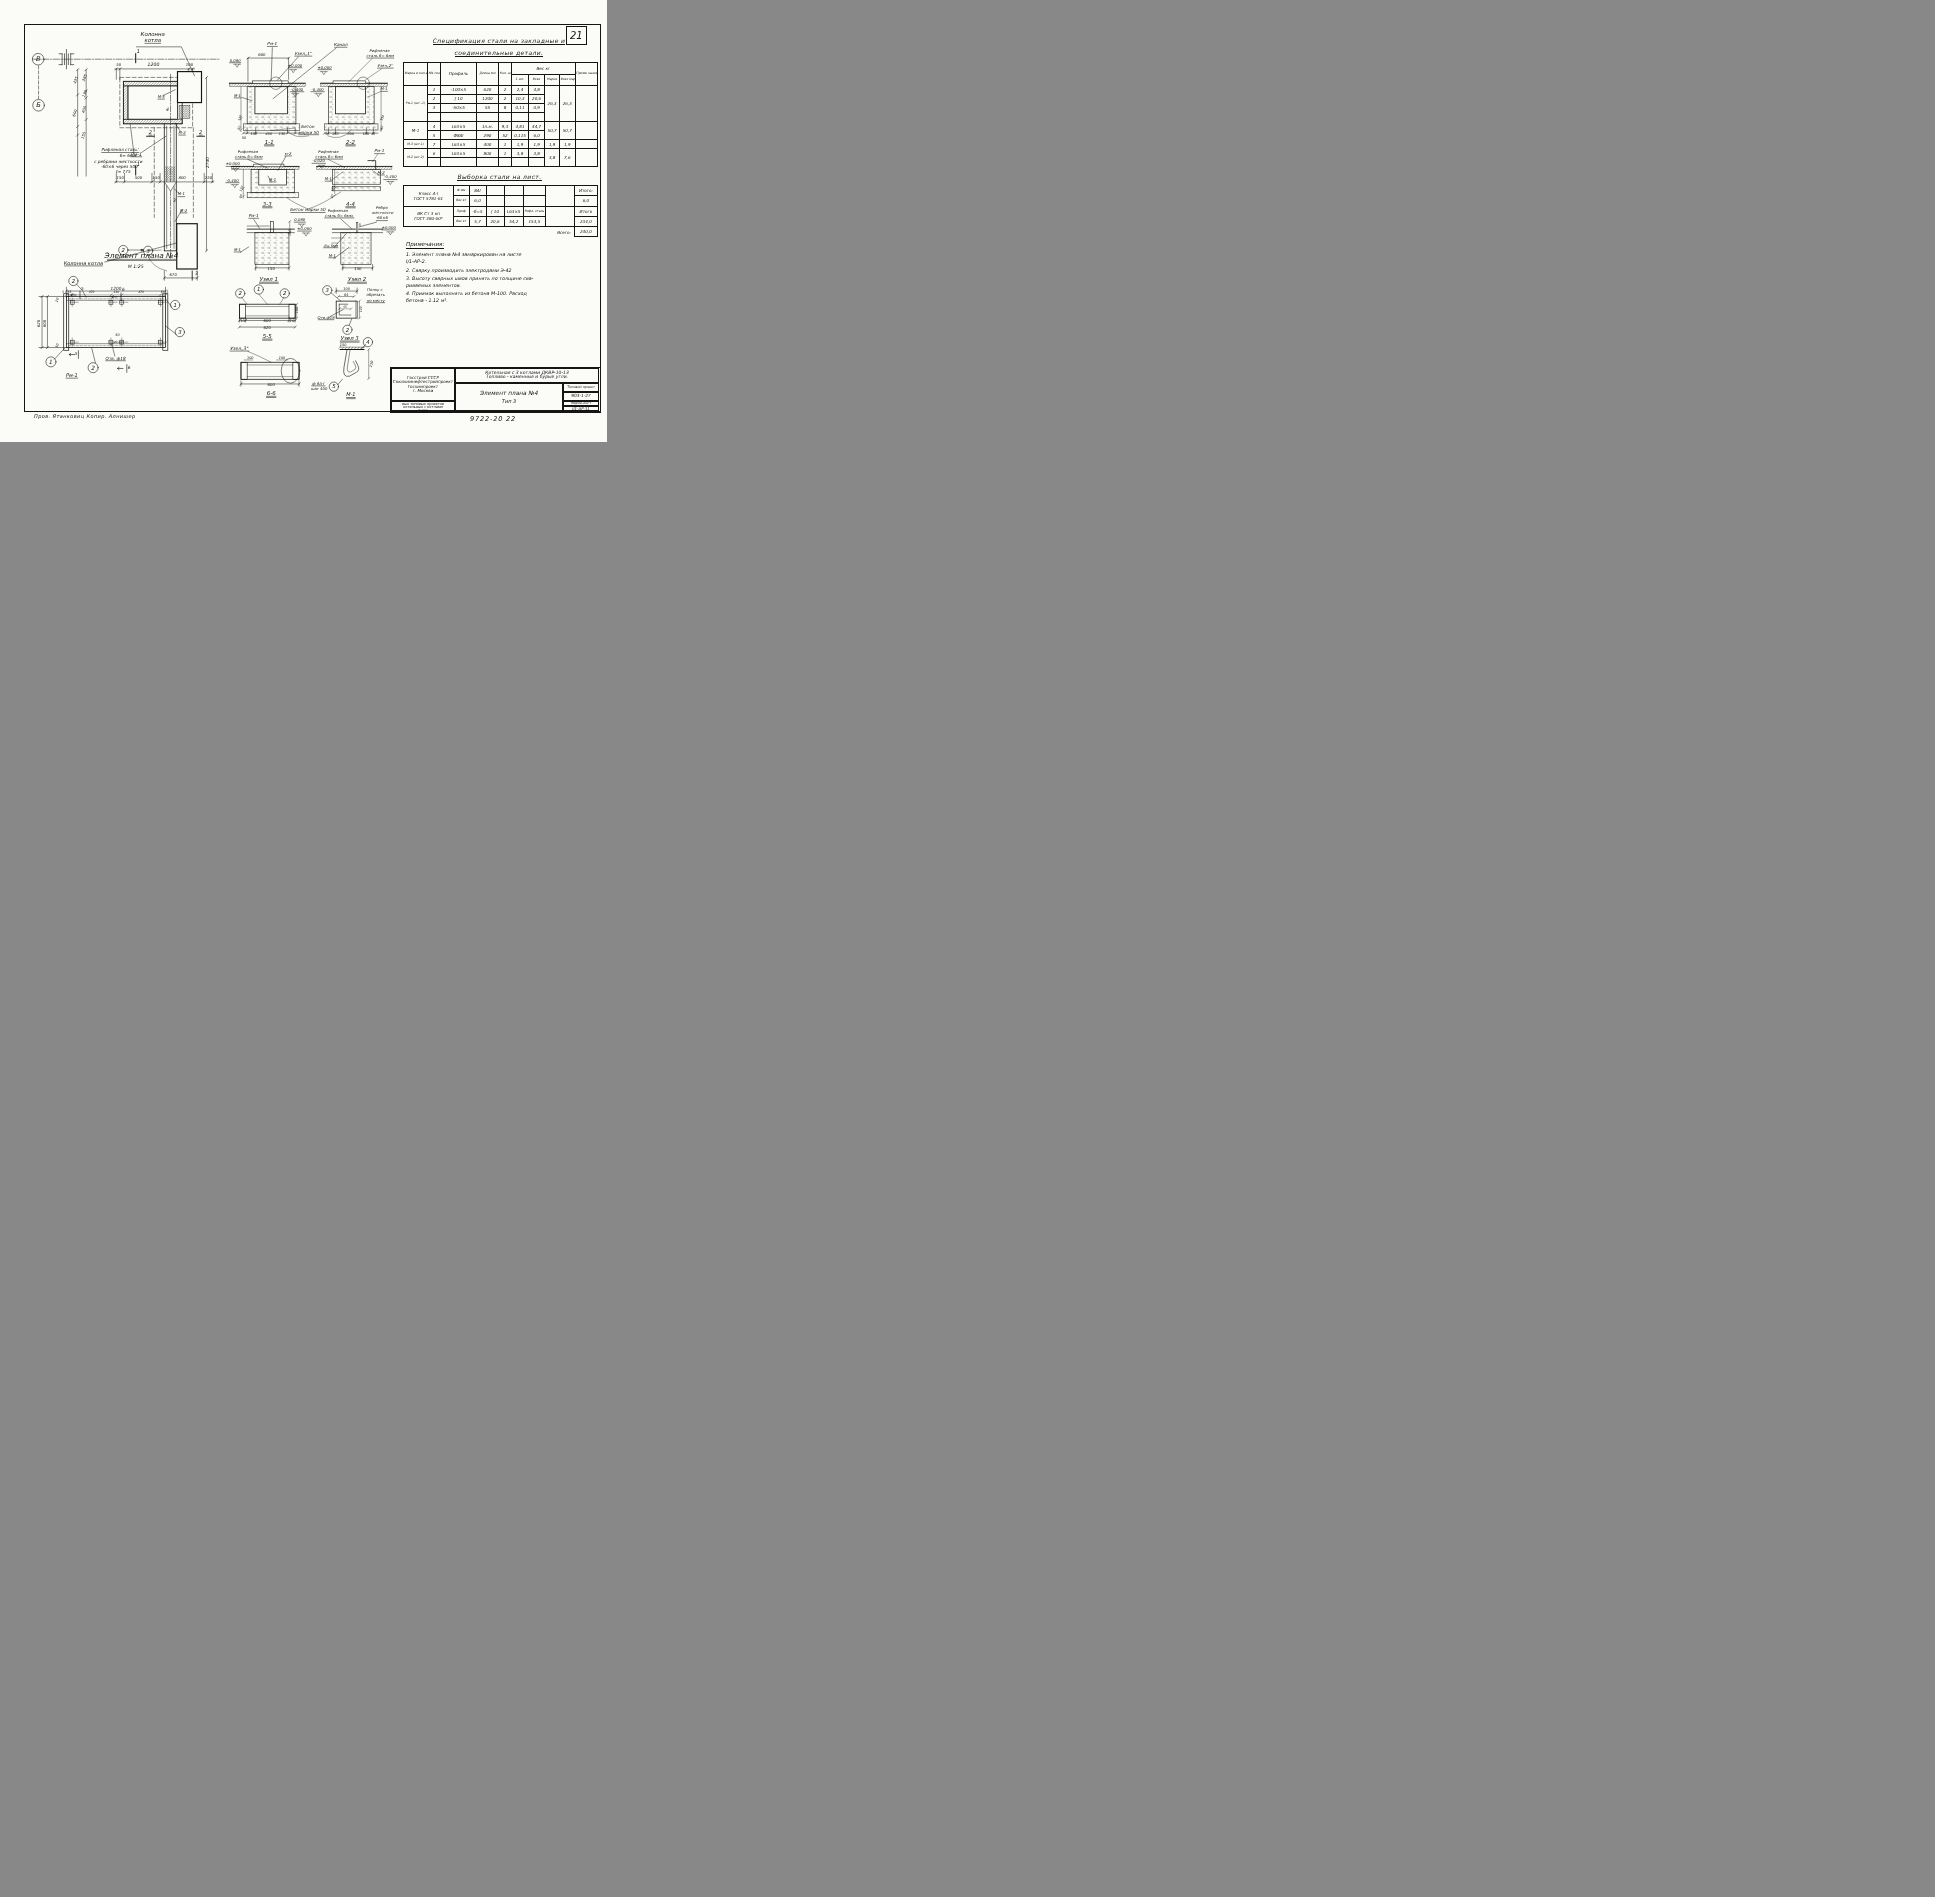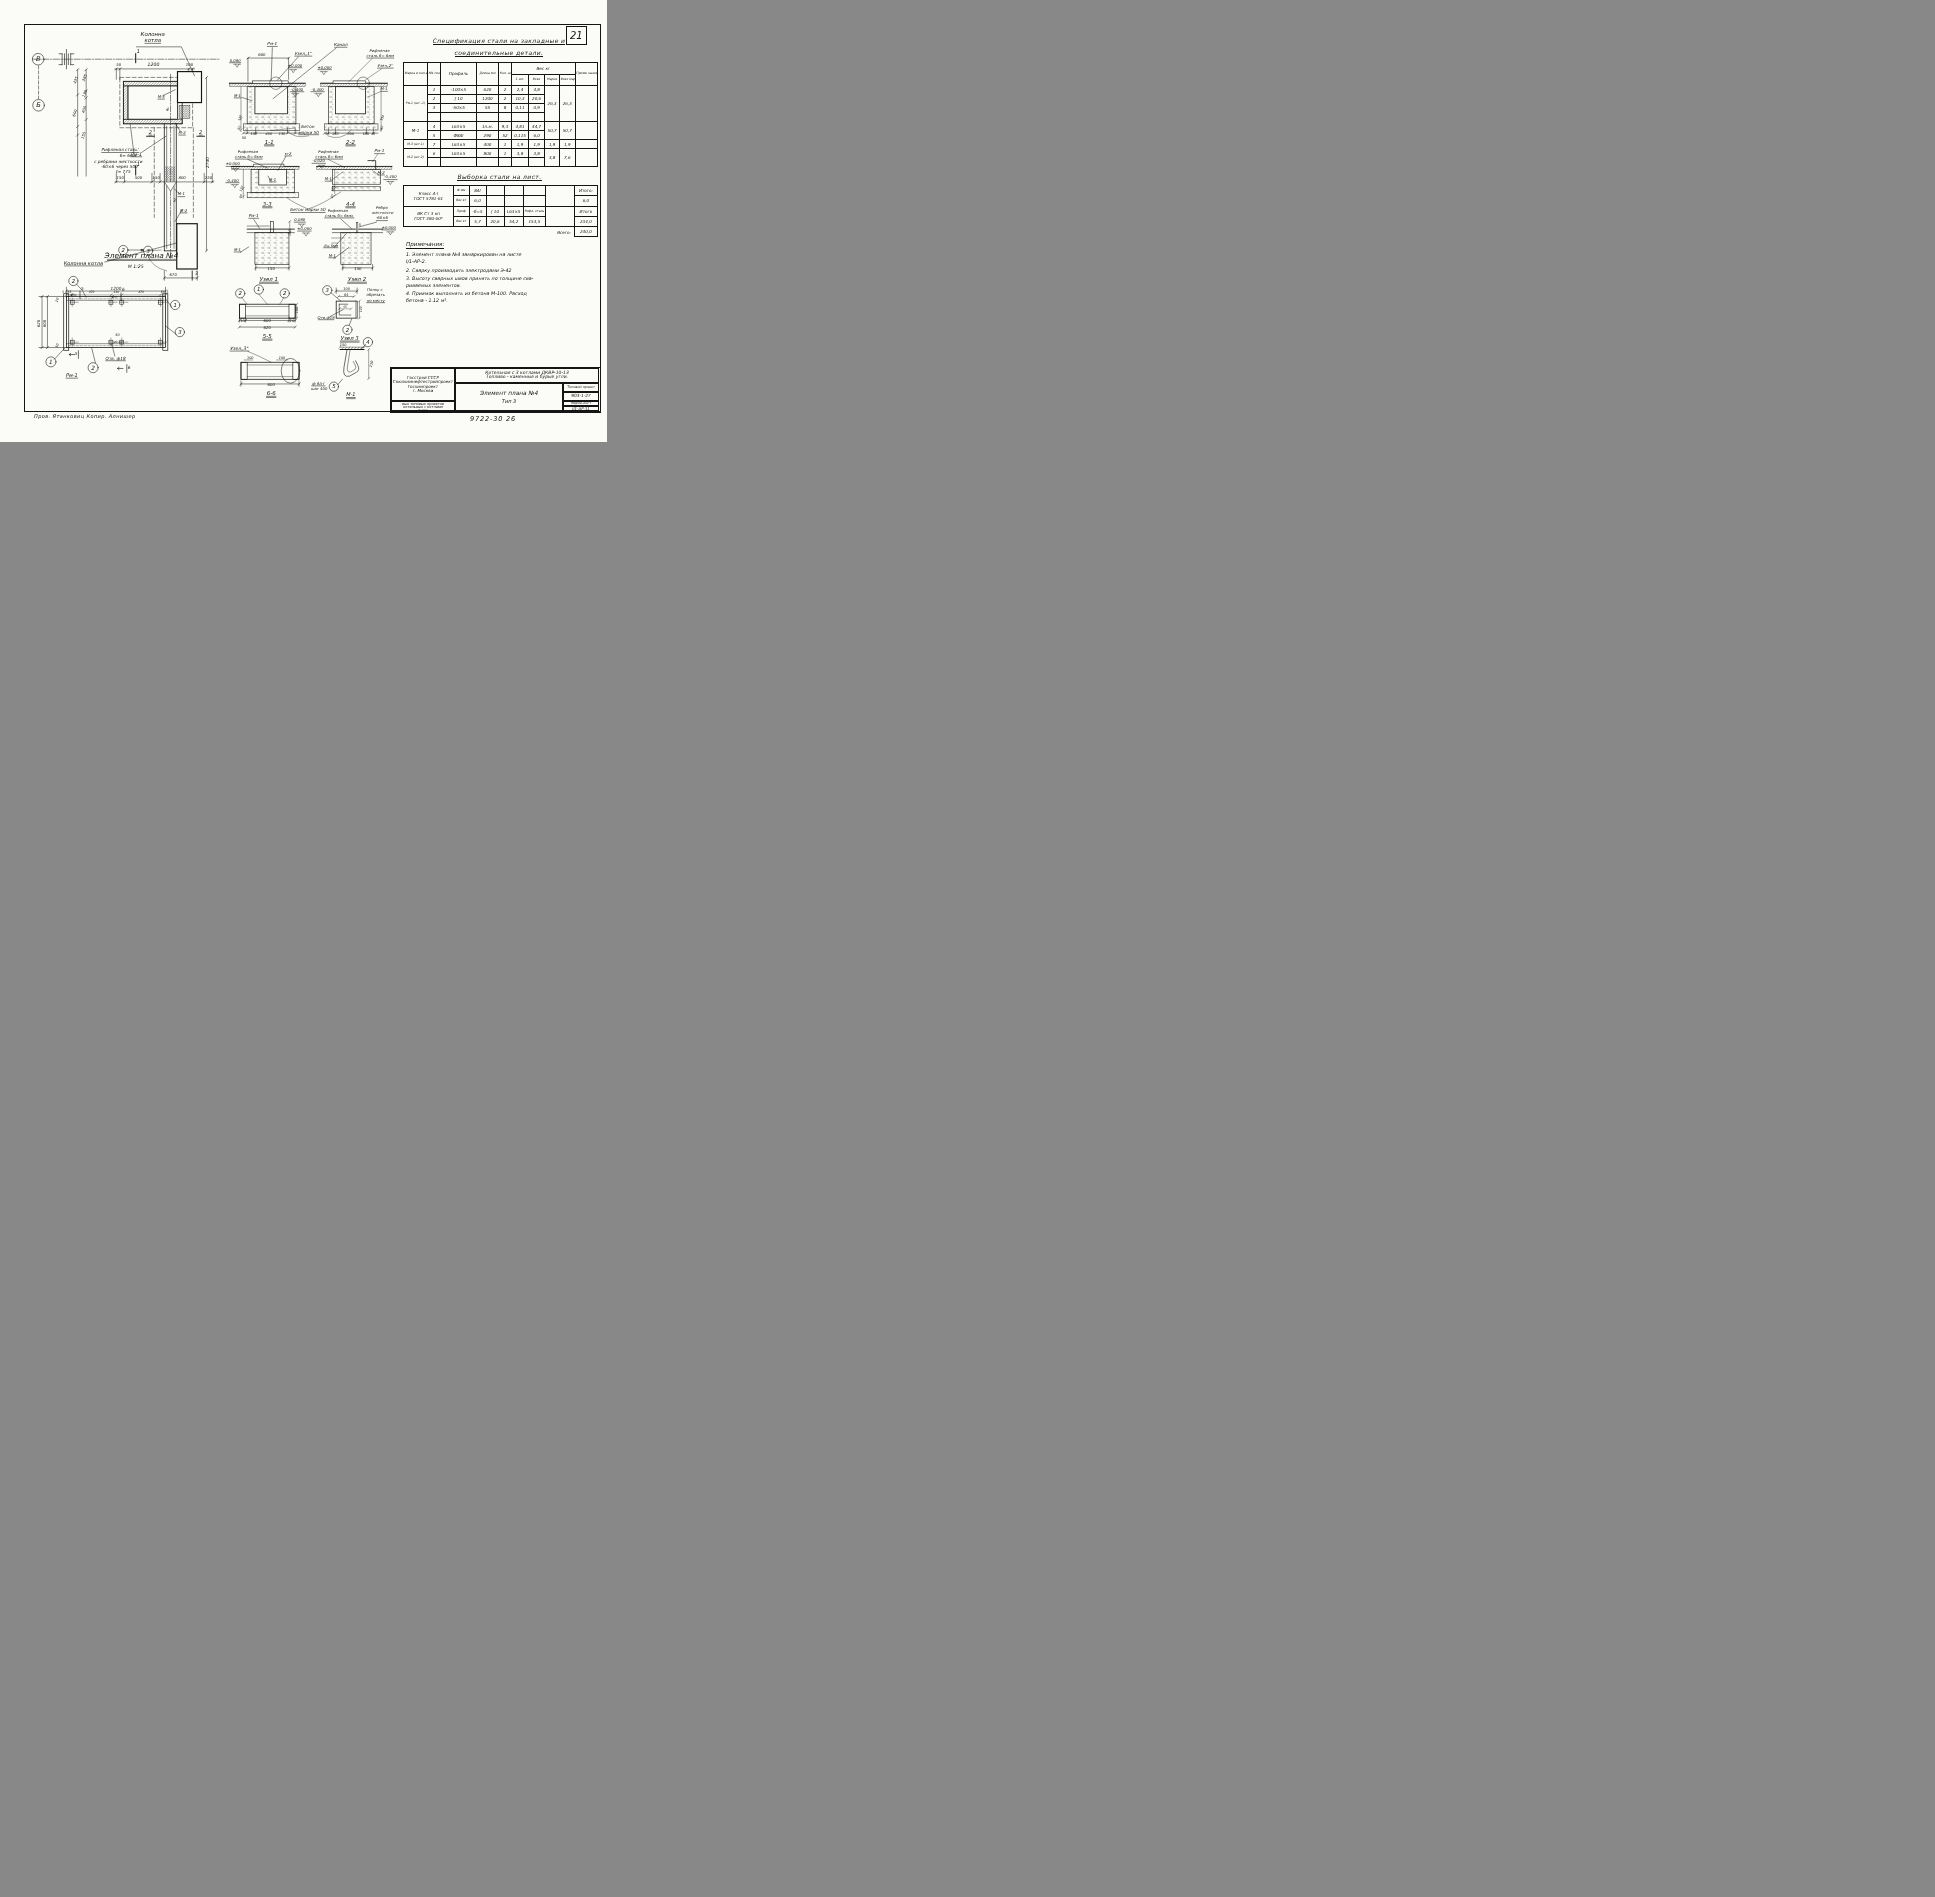--- a/index.html
+++ b/index.html
@@ -729,16 +729,16 @@
     <div style="grid-row:2/6;grid-column:2;flex-direction:column;font-size:5.8px">
       <span>Элемент плана №4</span>
       <span style="font-size:5px;margin-top:3.1px">Тип 3</span>
     </div>
     <div style="grid-row:2;grid-column:3;font-size:3.3px">Типовой проект</div>
     <div style="grid-row:3;grid-column:3;font-size:4.3px">903-1-27</div>
     <div style="grid-row:4;grid-column:3;font-size:3.3px">Марка-лист</div>
     <div style="grid-row:5;grid-column:3;font-size:3.9px">I/1-АР-11</div>
   </div>
 
-  <div class="docnum" style="left:470px;top:415px;">9722-30   26</div>
+  <div class="docnum" style="left:470px;top:415px;">9722-20   22</div>
   <div class="signature" style="left:34px;top:413px;">Пров. Ятанковиц      Копир. Алнишер</div>
 </div>
 
 
 </body></html>

